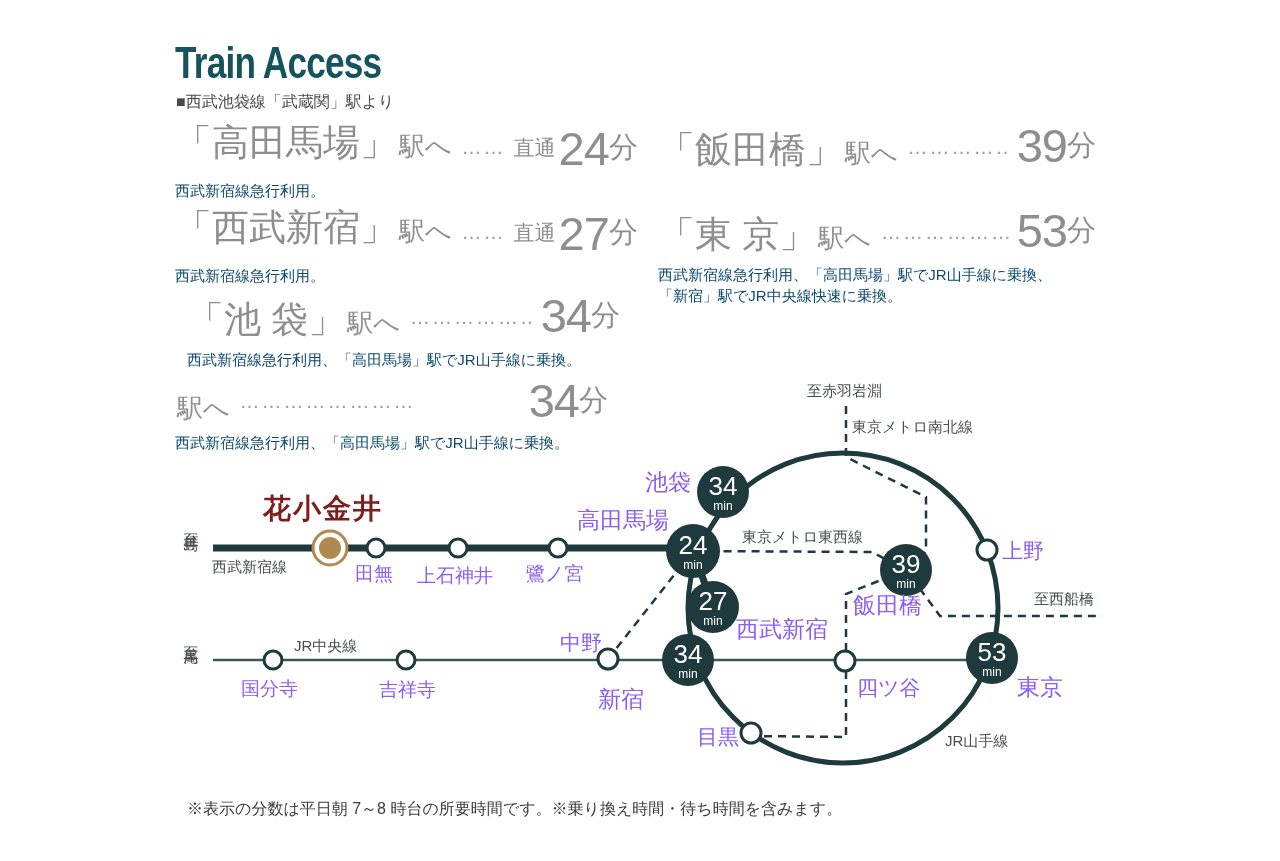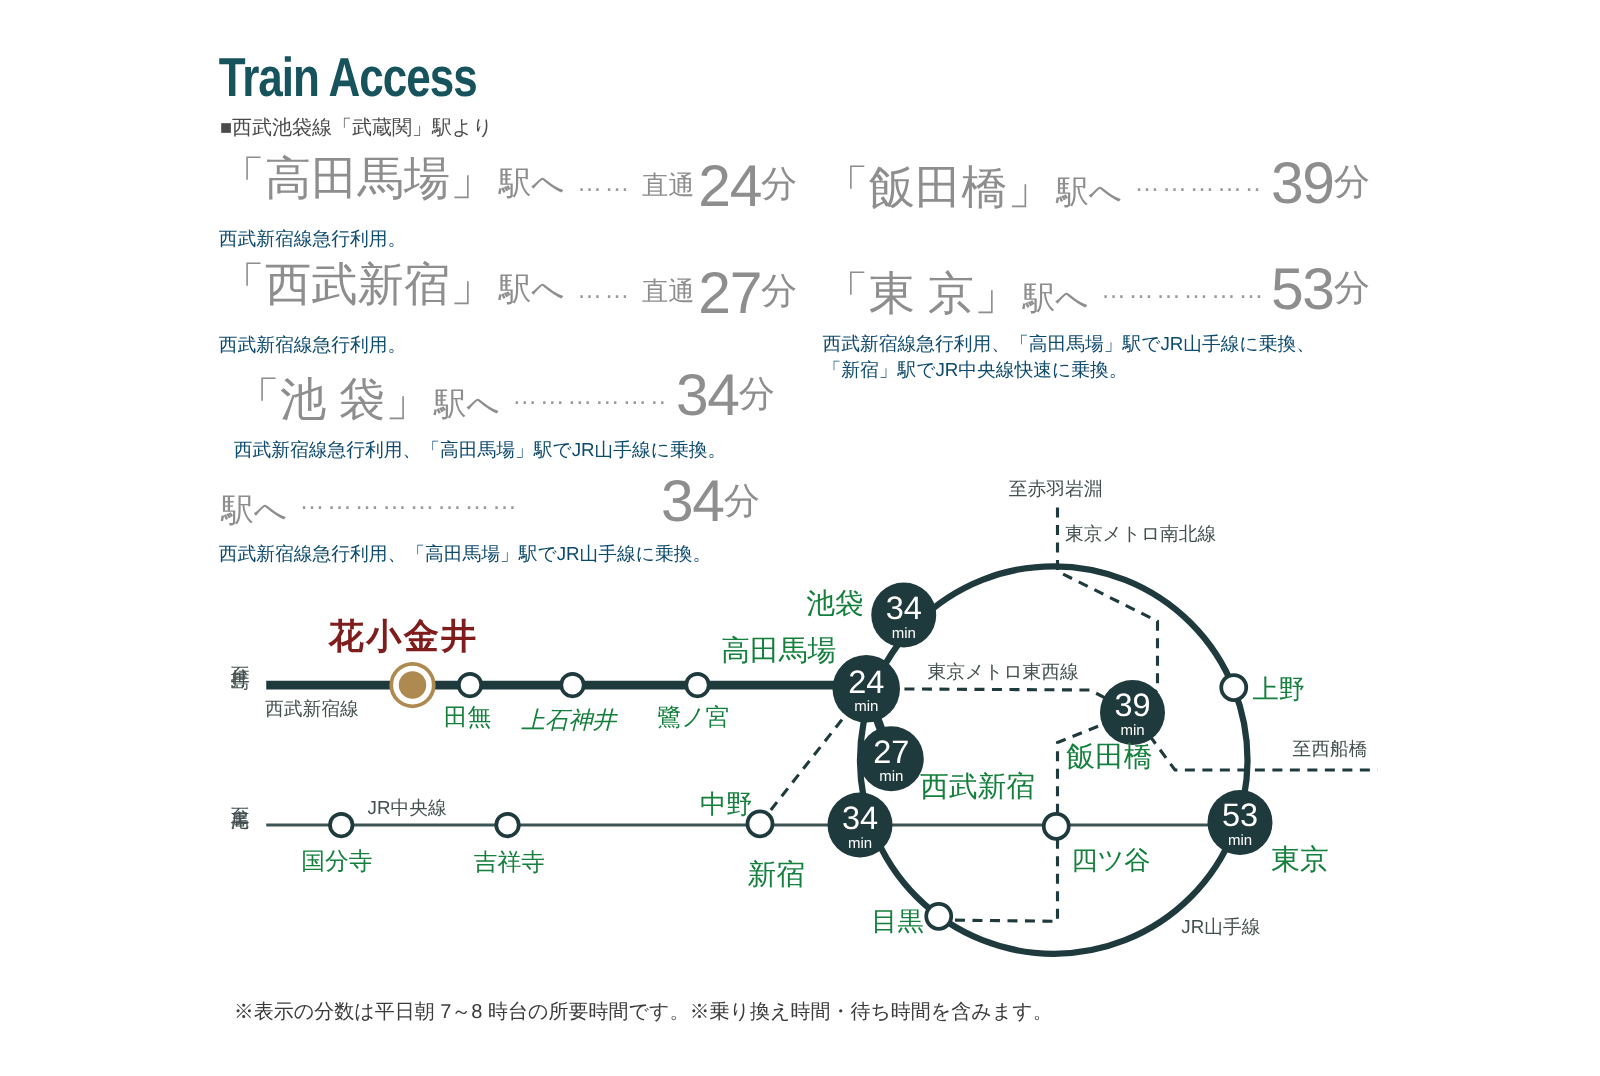--- a/index.html
+++ b/index.html
@@ -17,21 +17,21 @@
   .r-suffix{font-size:26px;margin-left:2px;}
   .r-leader{font-size:20px;color:#9a9a9a;letter-spacing:2px;overflow:hidden;flex:1;
             margin:0 8px 0 10px;align-self:center;line-height:1;}
   .r-leader.short{flex:none;}
   .r-right{margin-left:auto;display:flex;align-items:center;}
   .r-direct{font-size:21px;margin-right:3px;}
   .r-min{font-size:47px;letter-spacing:-1px;}
   .r-unit{font-size:29px;}
   .route-note{font-size:15px;color:#0c4a6e;margin-top:6px;letter-spacing:0px;}
   
-  .ml{position:absolute;color:#15803d;white-space:nowrap;}
+  .ml{position:absolute;color:#8b5cf6;white-space:nowrap;}
   .s23{font-size:23px;}
   .s21{font-size:21px;}
   .s19{font-size:19px;}
   .home{font-family:"DejaVu Serif","Liberation Serif",serif;font-weight:bold;
         color:#7f1d1d;font-size:28px;letter-spacing:2px;}
   .ll{position:absolute;font-size:15px;color:#44504f;white-space:nowrap;}
   .vert{writing-mode:vertical-rl;letter-spacing:2px;}
   
   .badge{position:absolute;width:52px;height:52px;border-radius:50%;background:#1f3a3d;
          color:#fff;display:flex;flex-direction:column;align-items:center;justify-content:center;}
@@ -174,21 +174,21 @@
     <span class="n">39</span>
     <span class="u">min</span>
   </div>
   <div class="badge" style="left:966px;top:632px;">
     <span class="n">53</span>
     <span class="u">min</span>
   </div>
 
   <div class="ml home" style="left:263px;top:490px;">花小金井</div>
   <div class="ml s19" style="left:355px;top:561px;">田無</div>
-  <div class="ml s19" style="left:417px;top:563px;font-style:italic;">上石神井</div>
+  <div class="ml s19" style="left:417px;top:563px;">上石神井</div>
   <div class="ml s19" style="left:526px;top:561px;">鷺ノ宮</div>
   <div class="ml s23" style="left:577px;top:505px;">高田馬場</div>
   <div class="ml s23" style="left:645px;top:467px;">池袋</div>
   <div class="ml s19" style="left:241px;top:676px;">国分寺</div>
   <div class="ml s19" style="left:379px;top:677px;">吉祥寺</div>
   <div class="ml s21" style="left:560px;top:629px;">中野</div>
   <div class="ml s23" style="left:598px;top:684px;">新宿</div>
   <div class="ml s23" style="left:736px;top:614px;">西武新宿</div>
   <div class="ml s21" style="left:857px;top:674px;">四ツ谷</div>
   <div class="ml s21" style="left:697px;top:723px;">目黒</div>

